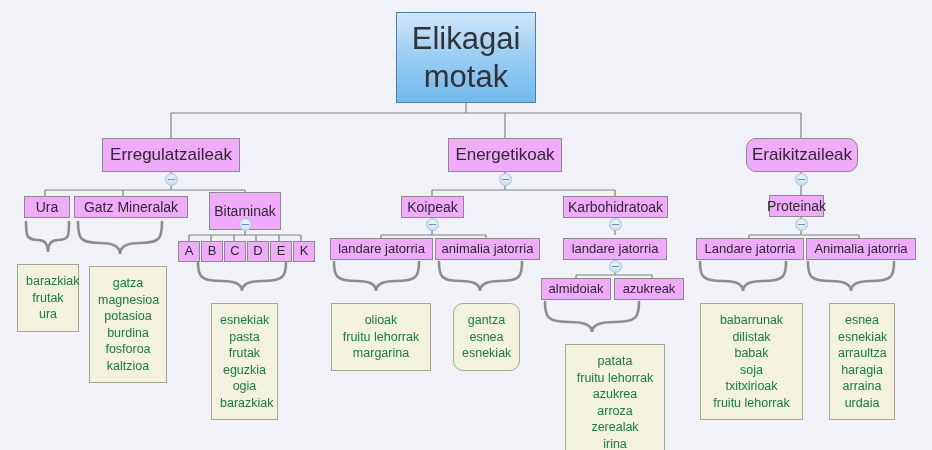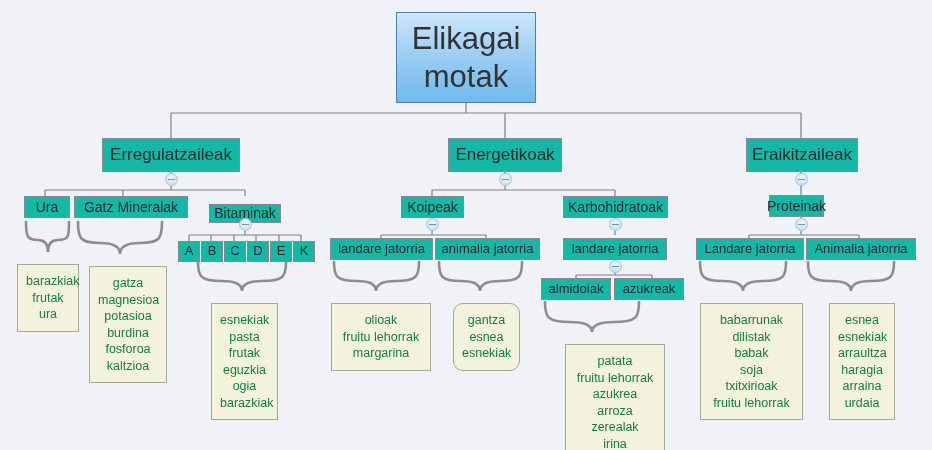--- a/index.html
+++ b/index.html
@@ -22,21 +22,21 @@
     position: absolute;
     left: 0;
     top: 0;
     width: 932px;
     height: 450px;
     pointer-events: none;
   }
   .node {
     position: absolute;
     box-sizing: border-box;
-    background: #14b8a6;
+    background: #f0abfc;
     border: 1px solid #8a8a8a;
     color: #2b2b2b;
     display: flex;
     align-items: center;
     justify-content: center;
     text-align: center;
     line-height: 1.15;
     white-space: nowrap;
     z-index: 3;
   }
@@ -178,32 +178,32 @@
   <div class="node lvl1" style="left:102px; top:138px; width:138px; height:34px;">
     <span>Erregulatzaileak</span>
   </div>
   <div class="collapse" style="left:165px; top:173px;"></div>
 
   <div class="node lvl1" style="left:448px; top:138px; width:114px; height:34px;">
     <span>Energetikoak</span>
   </div>
   <div class="collapse" style="left:499px; top:173px;"></div>
 
-  <div class="node lvl1" style="left:746px; top:138px; width:112px; height:34px;">
+  <div class="node lvl1" style="left:746px; top:138px; width:112px; height:34px;border-radius:10px;">
     <span>Eraikitzaileak</span>
   </div>
   <div class="collapse" style="left:795px; top:173px;"></div>
 
   <div class="node lvl2" style="left:24px; top:196px; width:46px; height:22px;">
     <span>Ura</span>
   </div>
   <div class="node lvl2" style="left:74px; top:196px; width:114px; height:22px;">
     <span>Gatz Mineralak</span>
   </div>
-  <div class="node lvl2" style="left:209px; top:204px; width:72px; height:19px;">
+  <div class="node lvl2" style="left:209px; top:192px; width:72px; height:38px;">
     <span>Bitaminak</span>
   </div>
   <div class="collapse" style="left:239px; top:218px;"></div>
 
   <div class="node vitamin" style="left:178px; top:241px; width:22px; height:21px;">
     <span>A</span>
   </div>
   <div class="node vitamin" style="left:201px; top:241px; width:22px; height:21px;">
     <span>B</span>
   </div>

